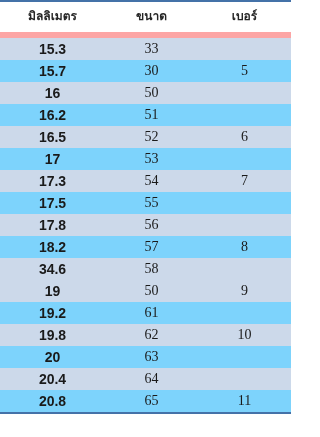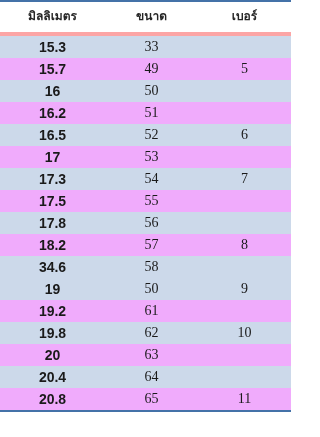--- a/index.html
+++ b/index.html
@@ -22,21 +22,21 @@
 
   table.size-table {
     width: 291px;
     border-collapse: collapse;
     table-layout: fixed;
     border-top: 2px solid #4472a8;
     border-bottom: 2px solid #4472a8;
   }
 
   table.size-table thead tr {
-    border-bottom: 4px solid #fca5a5;
+    border-bottom: 6px solid #fca5a5;
   }
 
   table.size-table th {
     font-family: "DejaVu Sans", sans-serif;
     font-weight: bold;
     font-size: 12px;
     color: #262626;
     text-align: center;
     padding: 8px 0 9px 0;
     background: #ffffff;
@@ -51,21 +51,21 @@
     line-height: 22px;
     padding: 0;
     vertical-align: middle;
     margin-top: 17px;
   }
 
   table.size-table tbody tr.odd-row td {
     background: #ccd9ea;
   }
   table.size-table tbody tr.even-row td {
-    background: #f0abfc;
+    background: #7dd3fc;
   }
 
   td.col-mm {
     font-family: "Liberation Sans", sans-serif;
     font-weight: bold;
     font-size: 14px;
   }
   td.col-size, td.col-number {
     font-family: "Liberation Serif", serif;
     font-weight: normal;
@@ -95,21 +95,21 @@
       </tr>
     </thead>
     <tbody id="table-body">
         <tr class="odd-row">
           <td class="col-mm">15.3</td>
           <td class="col-size">33</td>
           <td class="col-number"></td>
         </tr>
         <tr class="even-row">
           <td class="col-mm">15.7</td>
-          <td class="col-size">49</td>
+          <td class="col-size">30</td>
           <td class="col-number">5</td>
         </tr>
         <tr class="odd-row">
           <td class="col-mm">16</td>
           <td class="col-size">50</td>
           <td class="col-number"></td>
         </tr>
         <tr class="even-row">
           <td class="col-mm">16.2</td>
           <td class="col-size">51</td>

